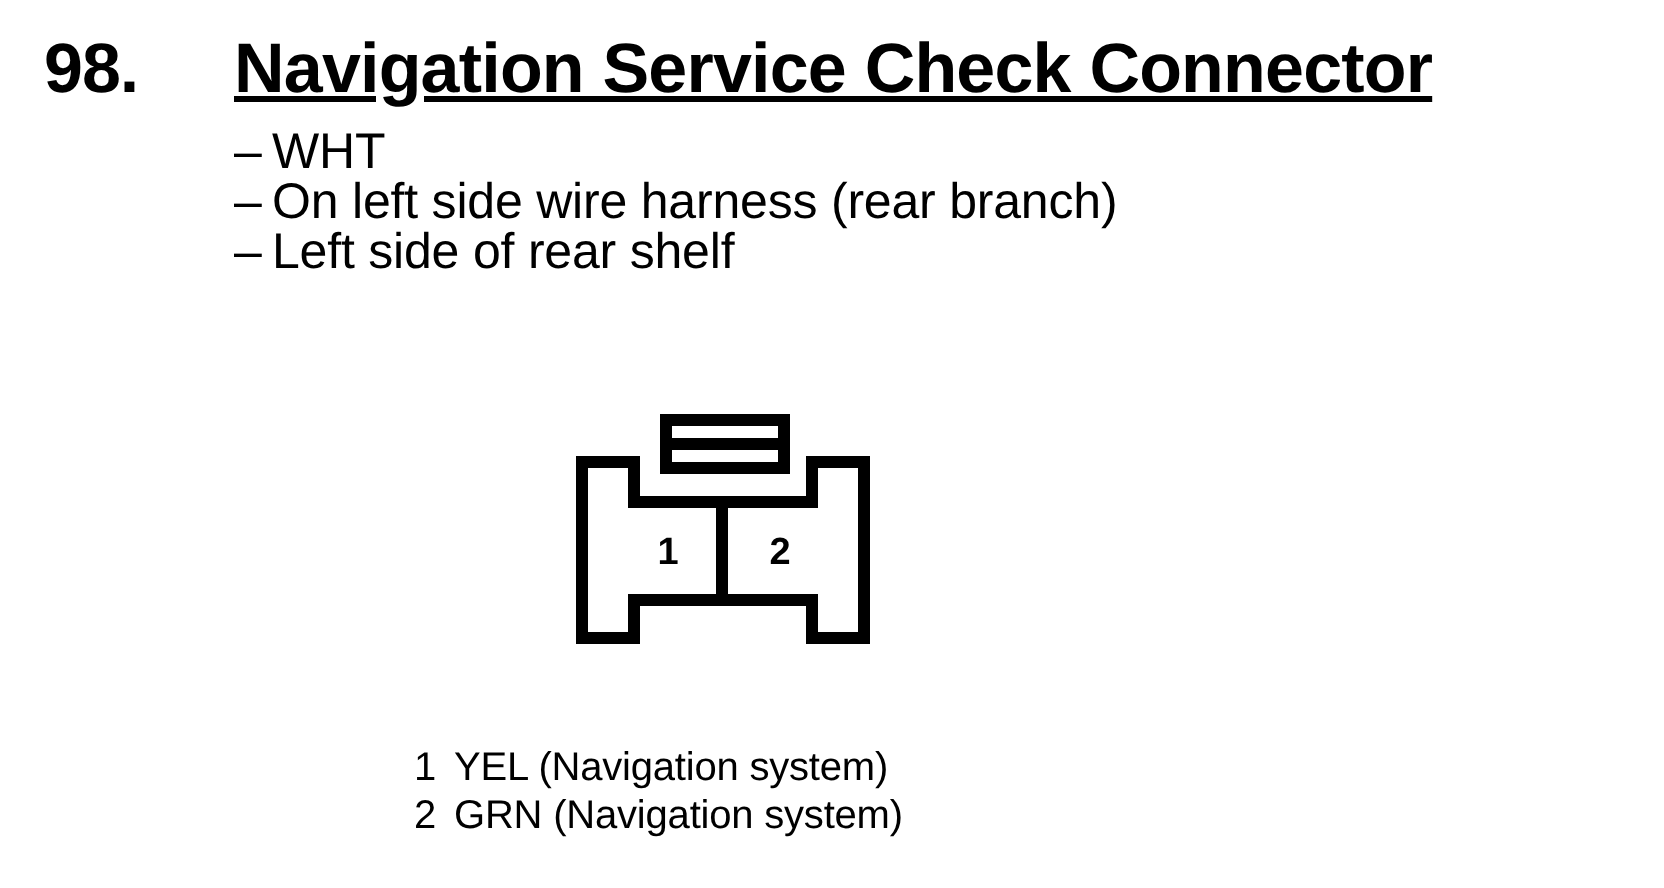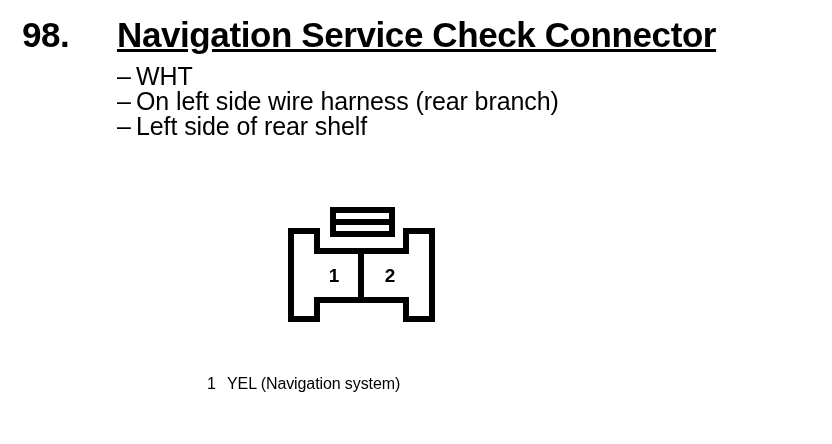--- a/index.html
+++ b/index.html
@@ -91,21 +91,21 @@
   }
 
   
   .legend {
     position: absolute;
     left: 207px;
     top: 372px;
     width: 440px;
   }
   .legend-row {
-    font-size: 16px;
+    font-size: 20px;
     line-height: 24px;
     white-space: nowrap;
     letter-spacing: -0.1px;
   }
   .legend-pin {
     display: inline-block;
     width: 20px;
   }
 </style>
 </head>
@@ -155,15 +155,18 @@
 
       <text class="pin-number" x="54" y="82" text-anchor="middle">1</text>
       <text class="pin-number" x="110" y="82" text-anchor="middle">2</text>
     </svg>
   </div>
 
   <div class="legend">
     <div class="legend-row">
       <span class="legend-pin">1</span><span>YEL (Navigation system)</span>
     </div>
+    <div class="legend-row">
+      <span class="legend-pin">2</span><span>GRN (Navigation system)</span>
+    </div>
   </div>
 
 </div>
 
 </body></html>

